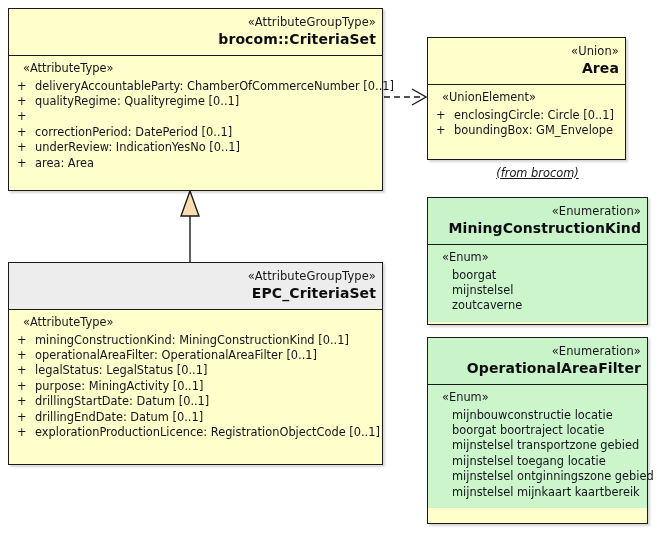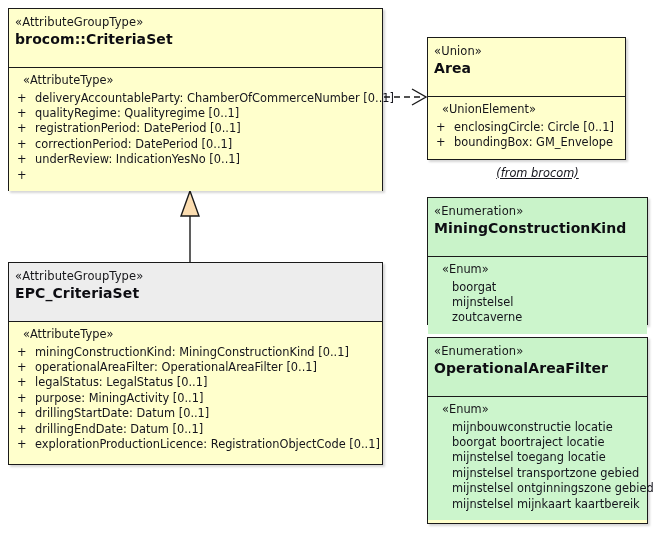--- a/index.html
+++ b/index.html
@@ -25,22 +25,22 @@
   
   .uml-box {
     position: absolute;
     box-sizing: border-box;
     border: 1px solid #1a1a1a;
     box-shadow: 2px 2px 2px rgba(0,0,0,0.16);
     background: #ffffcc;
   }
   .uml-header {
     box-sizing: border-box;
-    padding: 6px 6px 19px 6px;
-    text-align: left;
+    padding: 6px 6px 7px 6px;
+    text-align: right;
     border-bottom: 1px solid #1a1a1a;
     line-height: 1.22;
   }
   .uml-body {
     box-sizing: border-box;
     padding: 7px 6px 8px 6px;
     line-height: 1.0;
   }
 
   .stereotype {
@@ -148,32 +148,32 @@
       <div class="attr-row">
         <span class="attr-vis">+</span>
         <span class="attr-sig">deliveryAccountableParty: ChamberOfCommerceNumber [0..1]</span>
       </div>
       <div class="attr-row">
         <span class="attr-vis">+</span>
         <span class="attr-sig">qualityRegime: Qualityregime [0..1]</span>
       </div>
       <div class="attr-row">
         <span class="attr-vis">+</span>
-        <span class="attr-sig">registrationPeriod: DatePeriod [0..1]</span>
       </div>
       <div class="attr-row">
         <span class="attr-vis">+</span>
         <span class="attr-sig">correctionPeriod: DatePeriod [0..1]</span>
       </div>
       <div class="attr-row">
         <span class="attr-vis">+</span>
         <span class="attr-sig">underReview: IndicationYesNo [0..1]</span>
       </div>
       <div class="attr-row">
         <span class="attr-vis">+</span>
+        <span class="attr-sig">area: Area</span>
       </div>
     </div>
   </div>
 
   <div class="uml-box fill-yellow" style="left:8px; top:262px; width:375px; height:203px;">
     <div class="uml-header hdr-gray">
       <span class="stereotype">«AttributeGroupType»</span>
       <span class="classname">EPC_CriteriaSet</span>
     </div>
     <div class="uml-body body-yellow">
@@ -248,20 +248,20 @@
   <div class="uml-box fill-green" style="left:427px; top:337px; width:221px; height:187px;">
     <div class="uml-header hdr-green">
       <span class="stereotype">«Enumeration»</span>
       <span class="classname">OperationalAreaFilter</span>
     </div>
     <div class="uml-body body-green">
       <div class="compartment-stereotype">«Enum»</div>
 
       <div class="enum-row">mijnbouwconstructie locatie</div>
       <div class="enum-row">boorgat boortraject locatie</div>
+      <div class="enum-row">mijnstelsel transportzone gebied</div>
       <div class="enum-row">mijnstelsel toegang locatie</div>
-      <div class="enum-row">mijnstelsel transportzone gebied</div>
       <div class="enum-row">mijnstelsel ontginningszone gebied</div>
       <div class="enum-row">mijnstelsel mijnkaart kaartbereik</div>
     </div>
   </div>
 
 </div>
 
 </body></html>

